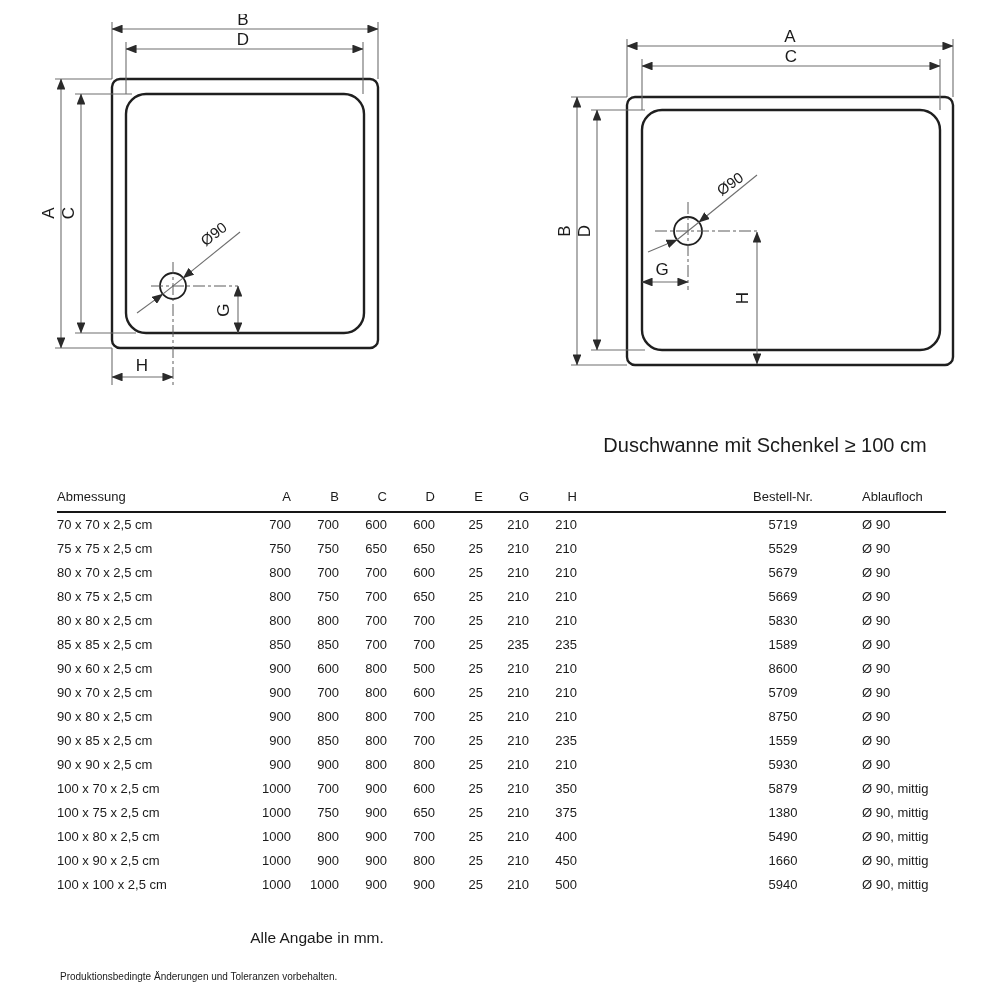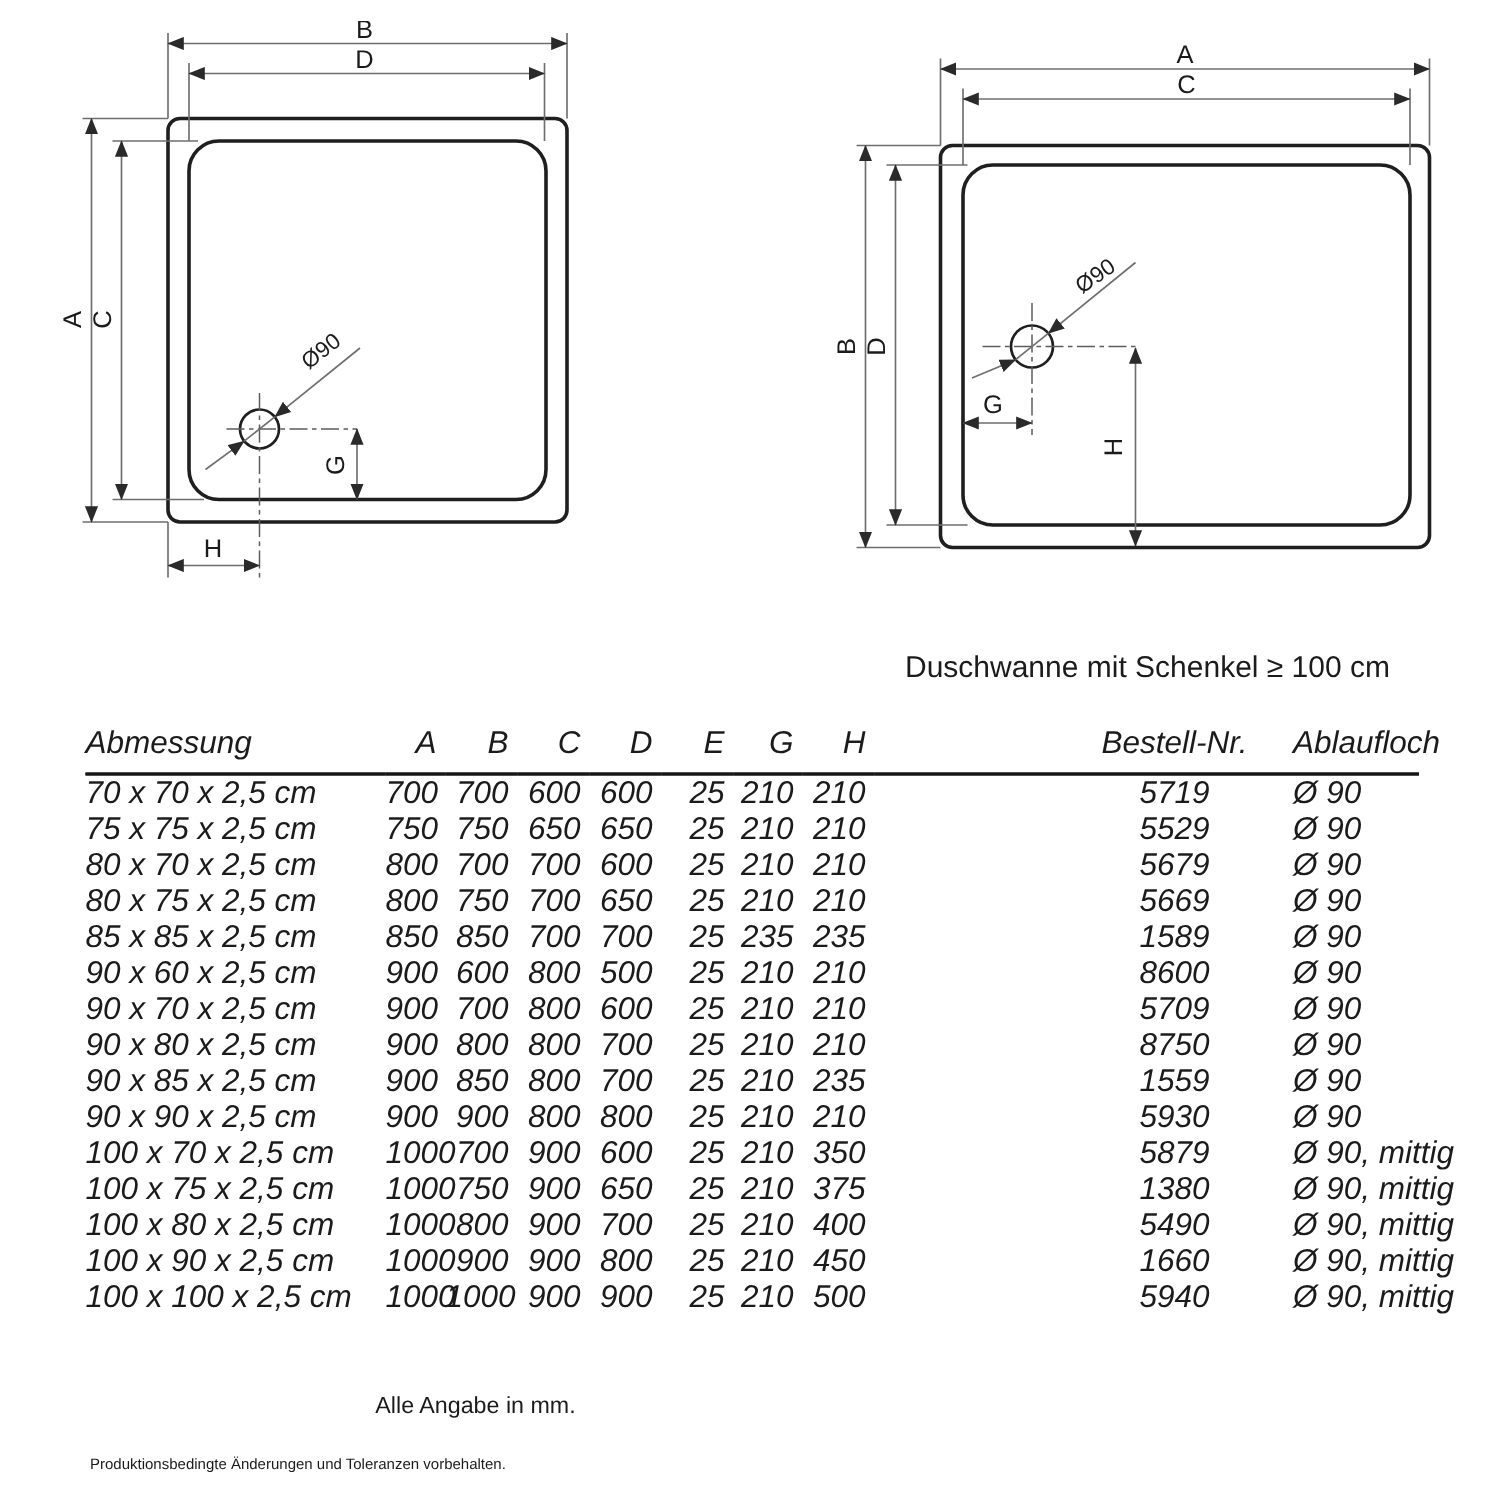--- a/index.html
+++ b/index.html
@@ -13,21 +13,21 @@
   .tray{fill:#ffffff;stroke:#1f1f1f;stroke-width:2.4;}
   .drain{fill:#ffffff;stroke:#1f1f1f;stroke-width:1.8;}
   .dim{stroke:#6e6e6e;stroke-width:1.1;fill:none;}
   .cl{stroke:#5c5c5c;stroke-width:1;stroke-dasharray:12 3 3 3;fill:none;}
   .caption{
     position:absolute;left:555px;top:398px;width:420px;text-align:center;
     font-size:20px;color:#1b1b1b;margin-top:36px;
   }
   #spec-table{
     position:absolute;left:57px;top:484px;width:889px;
-    border-collapse:collapse;table-layout:fixed;font-size:21px;font-style:italic;
+    border-collapse:collapse;table-layout:fixed;font-size:13px;
   }
   #spec-table th,#spec-table td{box-sizing:border-box;white-space:nowrap;font-weight:400;}
   #spec-table th{
     border-bottom:2px solid #161616;height:28px;vertical-align:bottom;
     padding:0 6px 7px 0;text-align:right;
   }
   #spec-table td{height:24px;line-height:24px;padding:0 6px 0 0;text-align:right;}
   #spec-table th:nth-child(1),#spec-table td:nth-child(1){text-align:left;padding-right:0;}
   #spec-table th:nth-child(9),#spec-table td:nth-child(9){text-align:center;padding-left:121px;padding-right:0;}
   #spec-table th:nth-child(10),#spec-table td:nth-child(10){text-align:left;padding:0 0 7px 0;}
@@ -221,20 +221,32 @@
         <td>750</td>
         <td>700</td>
         <td>650</td>
         <td>25</td>
         <td>210</td>
         <td>210</td>
         <td>5669</td>
         <td>Ø 90</td>
       </tr>
       <tr>
+        <td>80 x 80 x 2,5 cm</td>
+        <td>800</td>
+        <td>800</td>
+        <td>700</td>
+        <td>700</td>
+        <td>25</td>
+        <td>210</td>
+        <td>210</td>
+        <td>5830</td>
+        <td>Ø 90</td>
+      </tr>
+      <tr>
         <td>85 x 85 x 2,5 cm</td>
         <td>850</td>
         <td>850</td>
         <td>700</td>
         <td>700</td>
         <td>25</td>
         <td>235</td>
         <td>235</td>
         <td>1589</td>
         <td>Ø 90</td>

